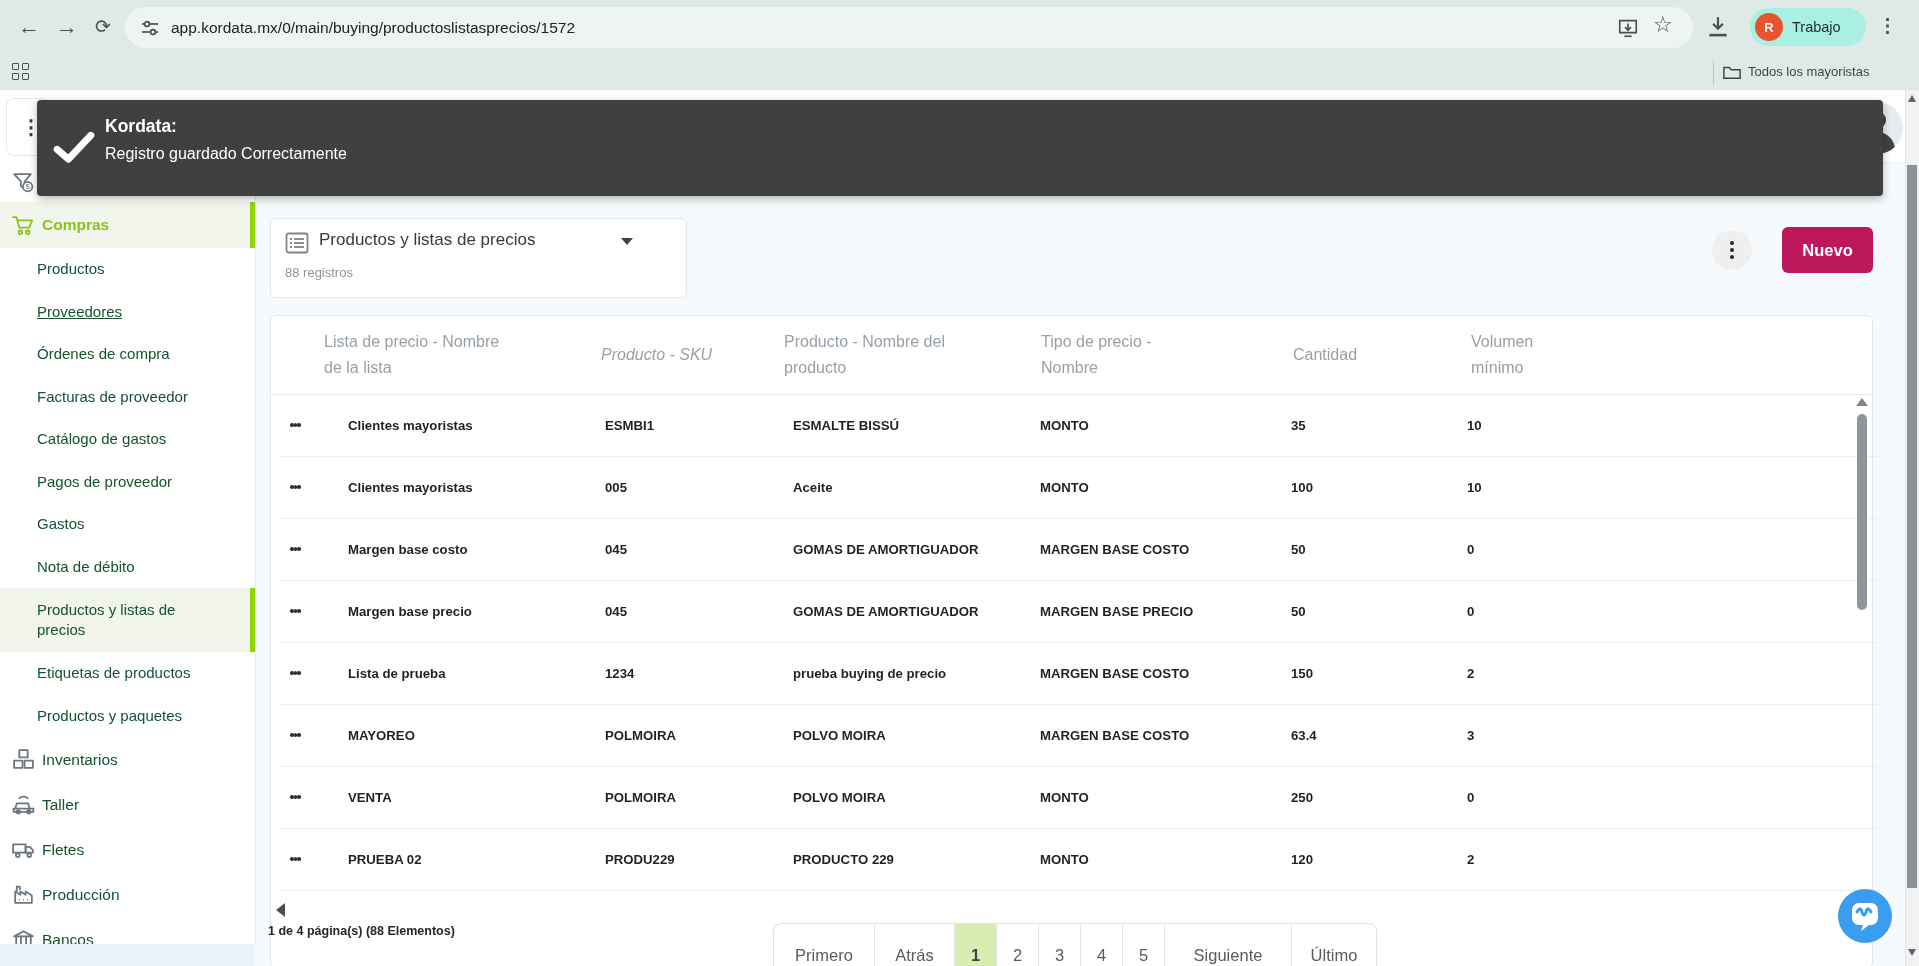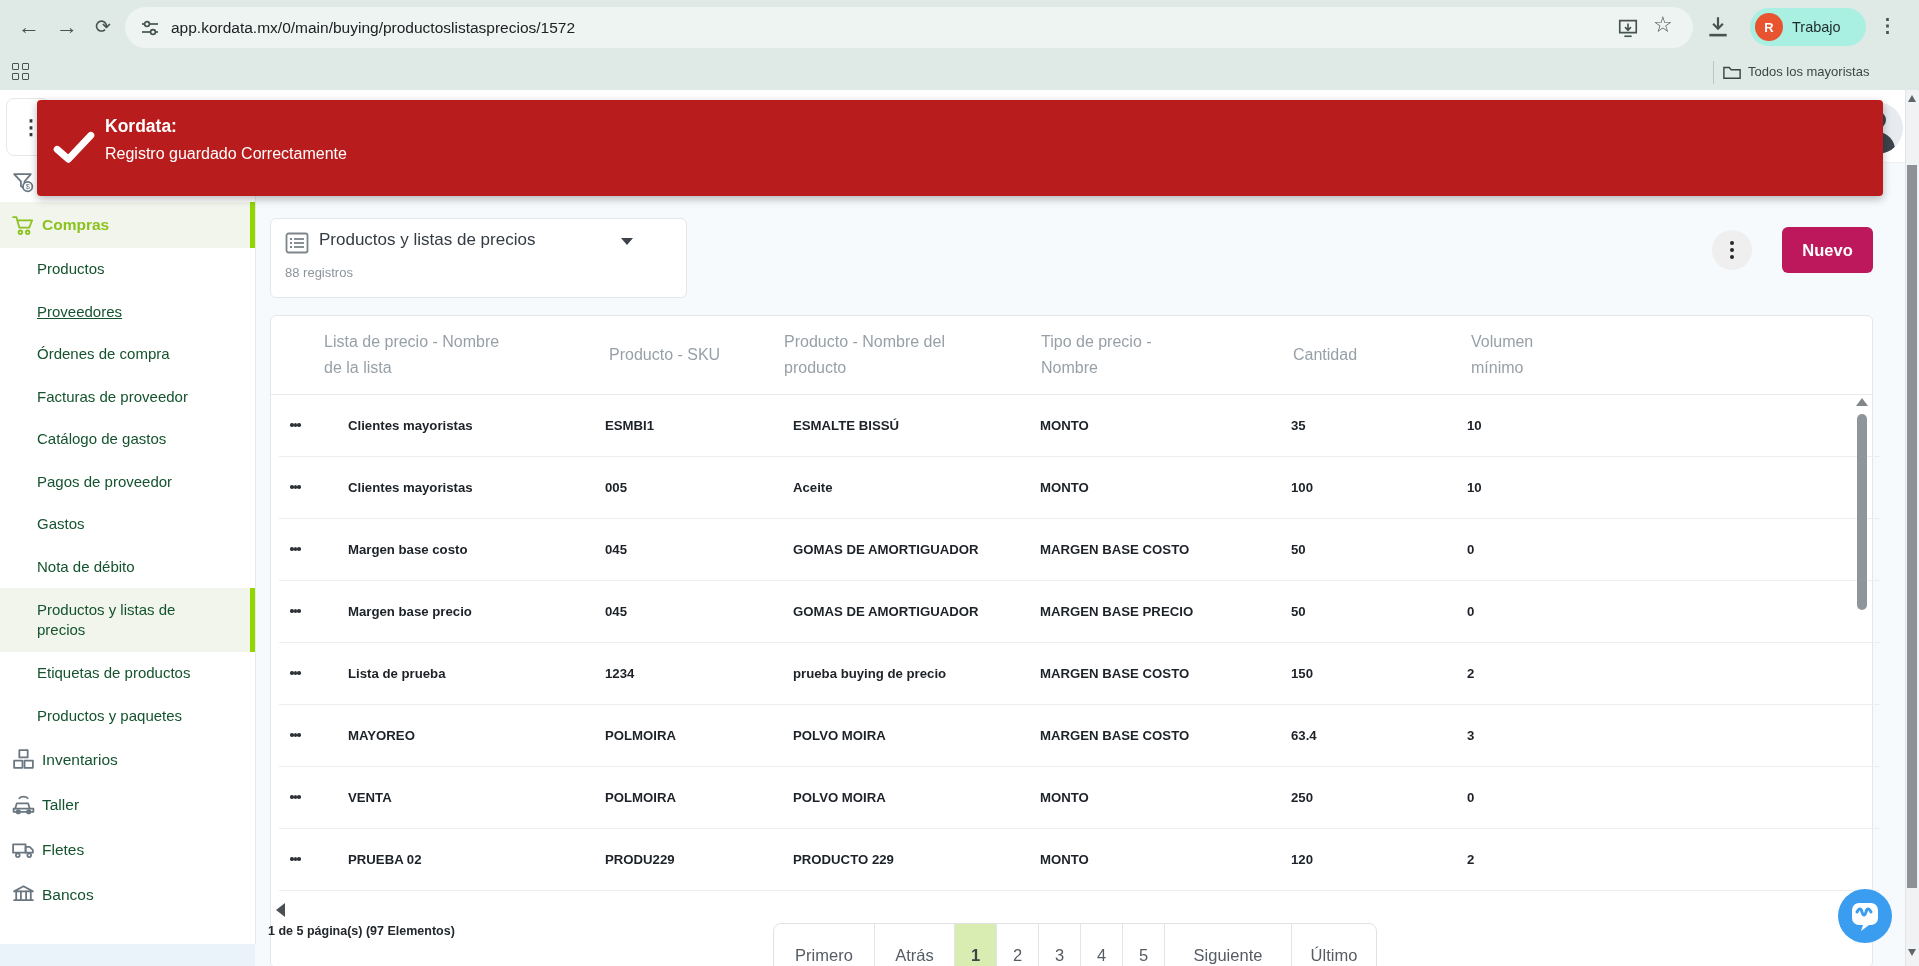--- a/index.html
+++ b/index.html
@@ -59,21 +59,21 @@
   .hscroll-arrow{left:276px;top:903px;width:0;height:0;border-top:7px solid transparent;border-bottom:7px solid transparent;border-right:9px solid #4a4f54;cursor:pointer;}
   .page-info{left:268px;top:924px;font-size:12.5px;font-weight:bold;color:#23282d;}
   .pager{left:773px;top:923px;height:60px;background:#fff;border:1px solid #dfe3e6;border-radius:8px;display:flex;overflow:hidden;}
   .pg-btn{height:100%;display:flex;align-items:center;justify-content:center;font-size:16.5px;color:#565c62;
           border-left:1px solid #e3e6e9;cursor:pointer;padding-top:2px;box-sizing:border-box;}
   .pg-btn:first-child{border-left:none;}
   .pg-btn.active{background:#d9ecb2;color:#3c4349;font-weight:bold;}
   .inner-sb-arrow{left:1856px;top:398px;width:0;height:0;border-left:6px solid transparent;border-right:6px solid transparent;border-bottom:8px solid #808689;cursor:pointer;}
   .inner-sb-thumb{left:1857px;top:414px;width:10px;height:196px;border-radius:5px;background:#8f969b;cursor:pointer;}
   
-  .toast{left:37px;top:100px;width:1846px;height:96px;background:#b91c1c;border-radius:4px;z-index:50;
+  .toast{left:37px;top:100px;width:1846px;height:96px;background:#404040;border-radius:4px;z-index:50;
          box-shadow:0 3px 8px rgba(0,0,0,.28);}
   .toast-title{left:68px;top:16px;font-size:17.5px;font-weight:bold;color:#fff;}
   .toast-msg{left:68px;top:45px;font-size:16px;color:#fff;}
   
   .chat-fab{left:1838px;top:889px;width:54px;height:54px;border-radius:50%;background:#3b9df0;z-index:40;cursor:pointer;
             display:flex;align-items:center;justify-content:center;}
   .win-scroll{left:1905px;top:90px;width:14px;height:876px;background:#f0f2f4;border-left:1px solid #e2e5e8;}
   .win-thumb{left:1907px;top:165px;width:10px;height:723px;background:#8e9296;}
   .sb-up{left:1908px;top:95px;width:0;height:0;border-left:4.5px solid transparent;border-right:4.5px solid transparent;border-bottom:7px solid #5f6468;}
   .sb-down{left:1908px;top:949px;width:0;height:0;border-left:4.5px solid transparent;border-right:4.5px solid transparent;border-top:7px solid #5f6468;}
@@ -211,20 +211,30 @@
         <span class="ic"><svg viewBox="0 0 24 24" width="25" height="25">
             <rect x="2" y="7" width="12" height="8" stroke="#6a7680" stroke-width="1.7" fill="none" stroke-linejoin="round" stroke-linecap="round"></rect>
             <path d="M14 9.5h4l3 3V15h-7z" stroke="#6a7680" stroke-width="1.7" fill="none" stroke-linejoin="round" stroke-linecap="round"></path>
             <circle cx="6.5" cy="17.5" r="1.8" stroke="#6a7680" stroke-width="1.7" fill="none" stroke-linejoin="round" stroke-linecap="round"></circle>
             <circle cx="17.5" cy="17.5" r="1.8" stroke="#6a7680" stroke-width="1.7" fill="none" stroke-linejoin="round" stroke-linecap="round"></circle>
           </svg></span>
         <span class="lbl" style="margin-left: 42px; width: 190px;">Fletes</span>
       </div>
       <div class="sb-item top" style="height: 45px;">
         <span class="ic"><svg viewBox="0 0 24 24" width="25" height="25">
+            <path d="M4 20V9l5 3.2V9l5 3.2V9l6 4v7z" stroke="#6a7680" stroke-width="1.7" fill="none" stroke-linejoin="round" stroke-linecap="round"></path>
+            <path d="M5.5 9V4.5h3V7" stroke="#6a7680" stroke-width="1.7" fill="none" stroke-linejoin="round" stroke-linecap="round"></path>
+            <circle cx="8" cy="17" r=".7" fill="#6a7680" stroke="none"></circle>
+            <circle cx="12" cy="17" r=".7" fill="#6a7680" stroke="none"></circle>
+            <circle cx="16" cy="17" r=".7" fill="#6a7680" stroke="none"></circle>
+          </svg></span>
+        <span class="lbl" style="margin-left: 42px; width: 190px;">Producción</span>
+      </div>
+      <div class="sb-item top" style="height: 45px;">
+        <span class="ic"><svg viewBox="0 0 24 24" width="25" height="25">
             <path d="M3 9l9-5 9 5z" stroke="#6a7680" stroke-width="1.7" fill="none" stroke-linejoin="round" stroke-linecap="round"></path>
             <path d="M5 9v8M9.5 9v8M14.5 9v8M19 9v8" stroke="#6a7680" stroke-width="1.7" fill="none" stroke-linejoin="round" stroke-linecap="round"></path>
             <path d="M3 17.5h18" stroke="#6a7680" stroke-width="1.7" fill="none" stroke-linejoin="round" stroke-linecap="round"></path>
           </svg></span>
         <span class="lbl" style="margin-left: 42px; width: 190px;">Bancos</span>
       </div>
     </div>
   <div class="abs bottom-strip"></div>
 
   <div class="abs page-title">Productos y listas de precios</div>
@@ -249,21 +259,21 @@
         <span></span>
         <span></span>
         <span></span>
       </div>
   </div>
   <div class="abs btn-new">Nuevo</div>
 
   <div class="abs table-card" id="tableCard">
     <div class="thead-line"></div>
   <div class="th" style="left: 53px; width: 180px;">Lista de precio - Nombre de la lista</div>
-      <div class="th" style="left: 338px; width: 170px;">Producto - SKU</div>
+      <div class="th" style="left: 330px; width: 170px; font-style: italic;">Producto - SKU</div>
       <div class="th" style="left: 513px; width: 170px;">Producto - Nombre del producto</div>
       <div class="th" style="left: 770px; width: 150px;">Tipo de precio - Nombre</div>
       <div class="th" style="left: 1022px; width: 110px;">Cantidad</div>
       <div class="th" style="left: 1200px; width: 100px;">Volumen mínimo</div>
       <div class="trow" style="top: 78px;">
         <div class="row-kebab">
           <span></span>
           <span></span>
           <span></span>
         </div>
@@ -360,21 +370,21 @@
         </div>
         <div class="td" style="left: 69px;">PRUEBA 02</div>
         <div class="td" style="left: 326px;">PRODU229</div>
         <div class="td" style="left: 514px;">PRODUCTO 229</div>
         <div class="td" style="left: 761px;">MONTO</div>
         <div class="td" style="left: 1012px;">120</div>
         <div class="td" style="left: 1188px;">2</div>
       </div>
     </div>
   <div class="abs hscroll-arrow"></div>
-  <div class="abs page-info">1 de 5 página(s) (97 Elementos)</div>
+  <div class="abs page-info">1 de 4 página(s) (88 Elementos)</div>
   <div class="abs pager" id="pager">
       <div class="pg-btn" style="width: 100px;">Primero</div>
       <div class="pg-btn" style="width: 80px;">Atrás</div>
       <div class="pg-btn active" style="width: 42px;">1</div>
       <div class="pg-btn" style="width: 42px;">2</div>
       <div class="pg-btn" style="width: 42px;">3</div>
       <div class="pg-btn" style="width: 42px;">4</div>
       <div class="pg-btn" style="width: 42px;">5</div>
       <div class="pg-btn" style="width: 127px;">Siguiente</div>
       <div class="pg-btn" style="width: 85px;">Último</div>

